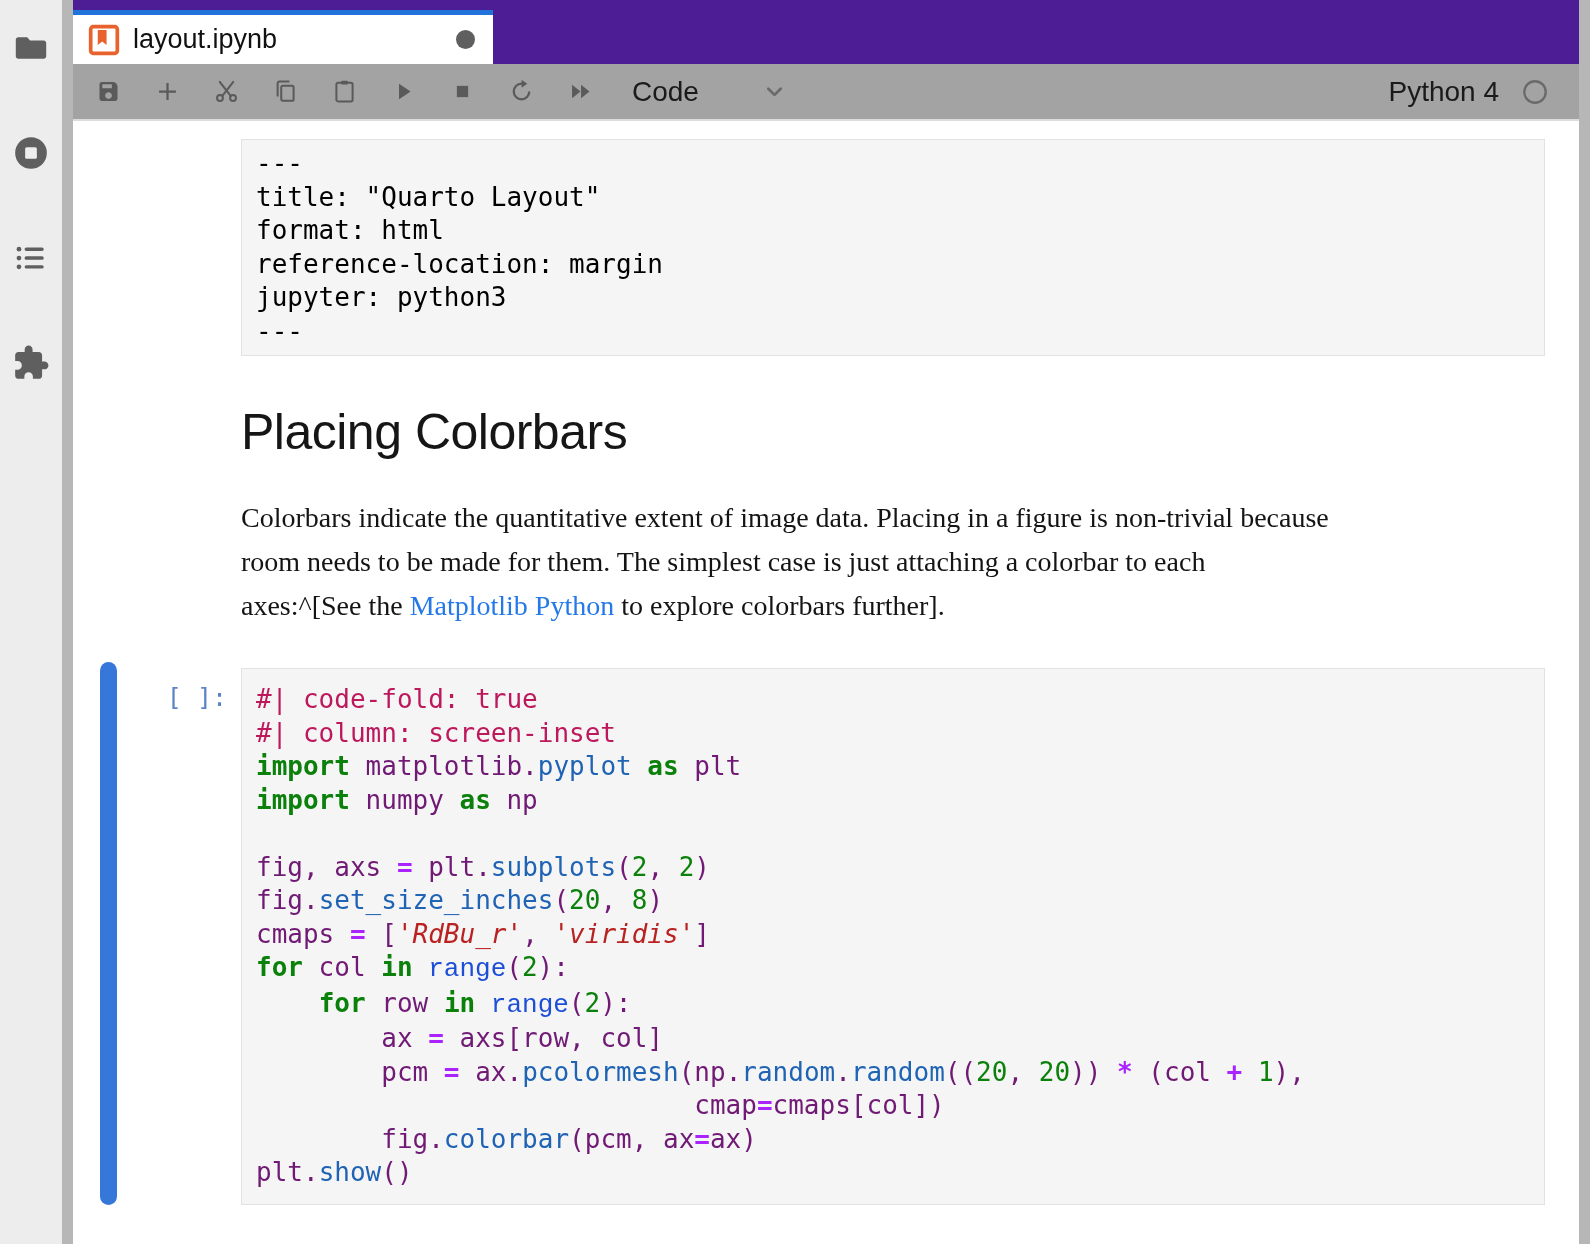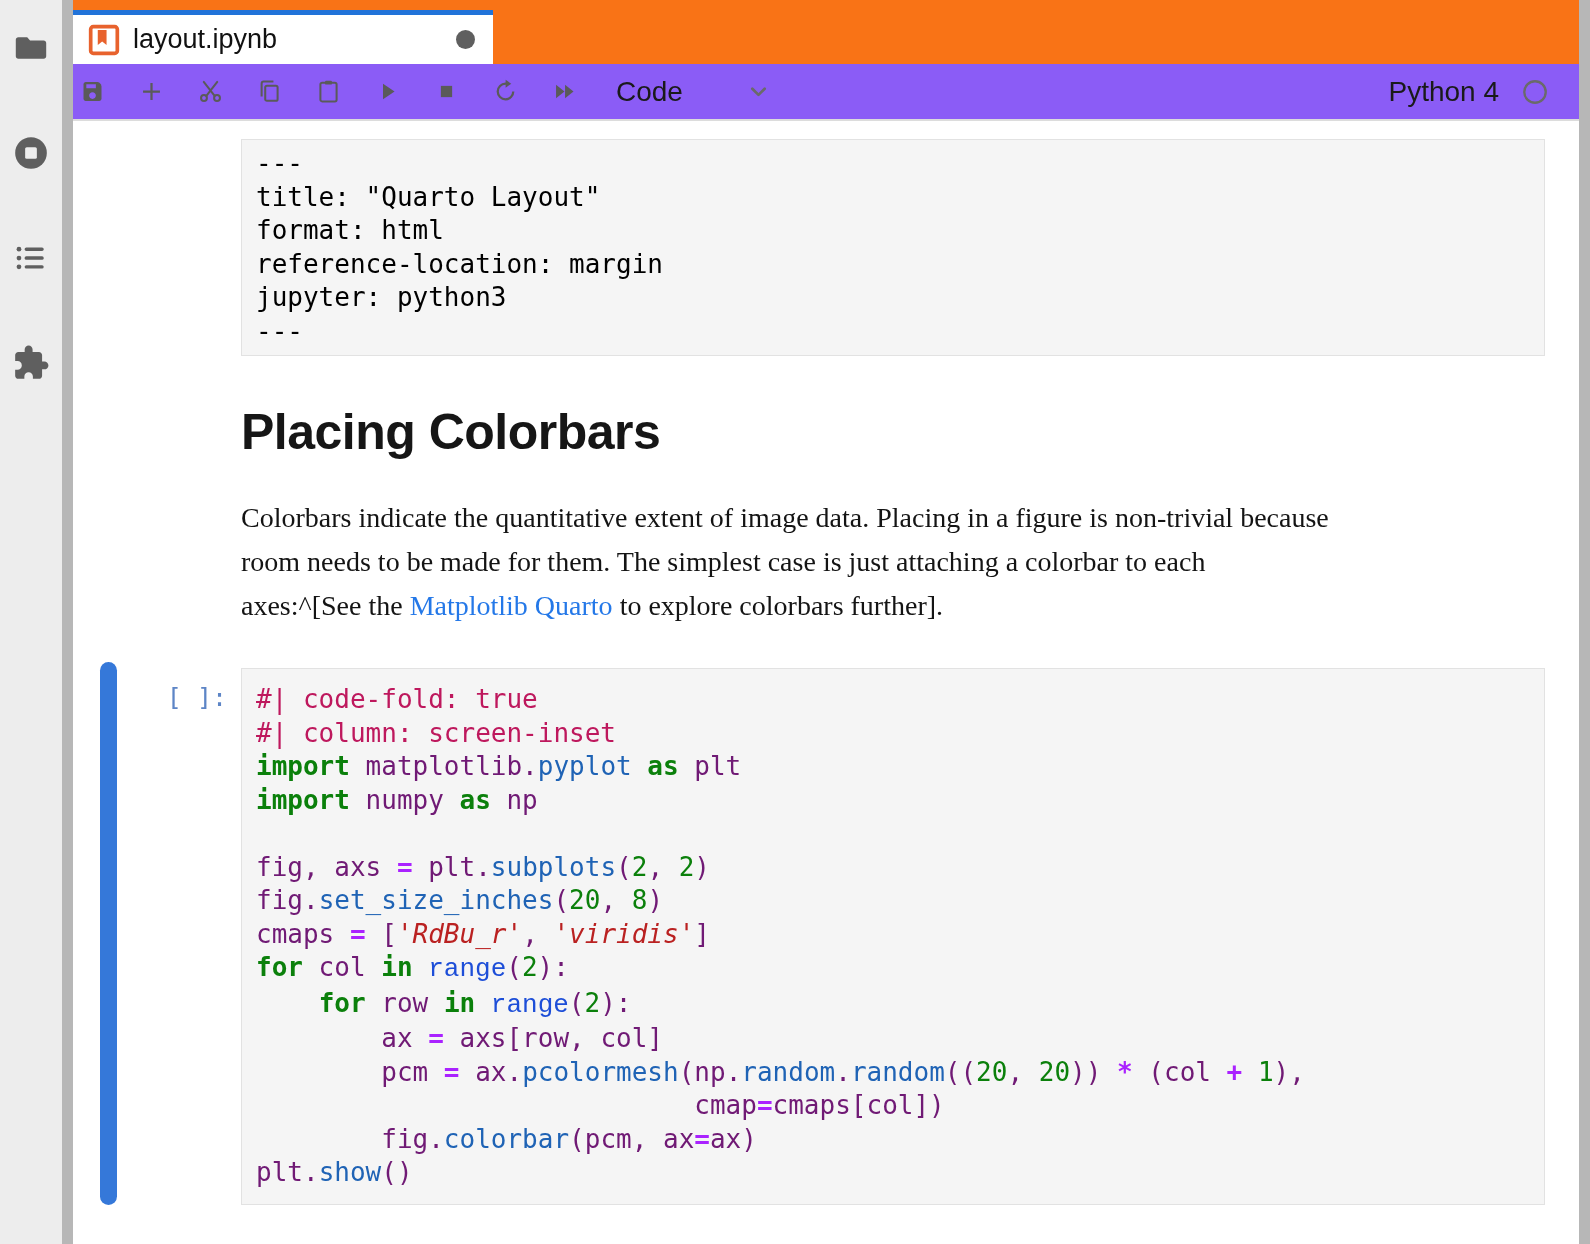--- a/index.html
+++ b/index.html
@@ -14,31 +14,31 @@
   .side-item:first-child { margin-top:31px; }
   .side-item { margin-bottom:67px; }
   .side-item svg { width:38px; height:38px; }
 
   .splitter { width:11px; height:100%; background:#b7b7b7; flex:0 0 auto; }
   .rightstrip { width:11px; height:100%; background:#b7b7b7; flex:0 0 auto; }
 
   
   .main { flex:1 1 auto; display:flex; flex-direction:column; background:#fff; min-width:0; }
 
-  .tabbar { height:64px; background:#f97316; flex:0 0 auto; display:flex; }
+  .tabbar { height:64px; background:#4c1d95; flex:0 0 auto; display:flex; }
   .tab { margin-top:10px; height:54px; width:420px; background:#fff;
          border-top:5px solid #2173d9; display:flex; align-items:center;
          padding:0 18px 0 14px; cursor:pointer; }
   .tabicon { width:34px; height:34px; flex:0 0 auto; }
   .tabicon svg { width:34px; height:34px; display:block; }
   .tabtitle { font-size:27px; color:#111; margin-left:12px; white-space:nowrap; }
   .tabdot { width:19px; height:19px; border-radius:50%; background:#5f5f5f; margin-left:auto; }
 
-  .toolbar { height:57px; background:#8b5cf6; border-bottom:2px solid #dcdcdc; flex:0 0 auto;
-             display:flex; align-items:center; padding-left:6px; }
+  .toolbar { height:57px; background:#a3a3a3; border-bottom:2px solid #dcdcdc; flex:0 0 auto;
+             display:flex; align-items:center; padding-left:22px; }
   .tb-btns { display:flex; align-items:center; gap:32px; }
   .tb-btn { width:27px; height:27px; display:flex; align-items:center; justify-content:center;
             cursor:pointer; background:none; border:none; }
   .tb-btn svg { width:27px; height:27px; display:block; }
   .celltype { display:flex; align-items:center; margin-left:38px; cursor:pointer; }
   .celltype .label { font-size:28px; color:#1a1a1a; }
   .celltype .chev { margin-left:62px; width:27px; height:27px; }
   .celltype .chev svg { width:27px; height:27px; display:block; }
   .kernel { margin-left:auto; display:flex; align-items:center; padding-right:30px; }
   .kernel .kname { font-size:28px; color:#1a1a1a; cursor:pointer; }
@@ -52,21 +52,21 @@
   .cellmain { flex:1 1 auto; min-width:0; }
 
   .inputbox { background:#f5f5f5; border:1.5px solid #e2e2e2; }
   .inputbox pre { font-family:"DejaVu Sans Mono", monospace; font-size:26px; line-height:33.5px;
                   color:#000; white-space:pre; padding:7px 14px; }
   .codebox pre { padding:14px 14px; }
   .codeline { min-height:33.5px; white-space:pre; }
 
   
   .md-row { margin-top:48px; }
-  .md-row h1 { font-size:50px; line-height:56px; font-weight:bold; color:#161616;
+  .md-row h1 { font-size:50px; line-height:56px; font-weight:normal; color:#161616;
                letter-spacing:-0.5px; }
   .para { margin-top:36px; font-size:28px; line-height:44px; color:#141414; }
   .para .mdline { white-space:nowrap;font-family:Liberation Serif, serif; }
   .para a { color:#2478e8; text-decoration:none; cursor:pointer; }
 
   
   .code-row { margin-top:40px; }
   .selbar { position:absolute; left:27px; top:-6px; bottom:0; width:17px; border-radius:9px;
             background:#3578d9; }
   .prompt { position:absolute; right:14px; top:15px; font-family:"DejaVu Sans Mono", monospace;
@@ -237,21 +237,21 @@
         </div>
       </div>
 
       <div class="cell-row md-row">
         <div class="gutter"></div>
         <div class="cellmain">
           <h1>Placing Colorbars</h1>
           <div class="para" id="md-para">
               <div class="mdline">Colorbars indicate the quantitative extent of image data. Placing in a figure is non-trivial because</div>
               <div class="mdline">room needs to be made for them. The simplest case is just attaching a colorbar to each</div>
-              <div class="mdline">axes:^[See the <a>Matplotlib Quarto</a> to explore colorbars further].</div>
+              <div class="mdline">axes:^[See the <a>Matplotlib Python</a> to explore colorbars further].</div>
             </div>
         </div>
       </div>
 
       <div class="cell-row code-row">
         <div class="gutter">
           <div class="selbar"></div>
           <div class="prompt">[ ]:</div>
         </div>
         <div class="cellmain">

